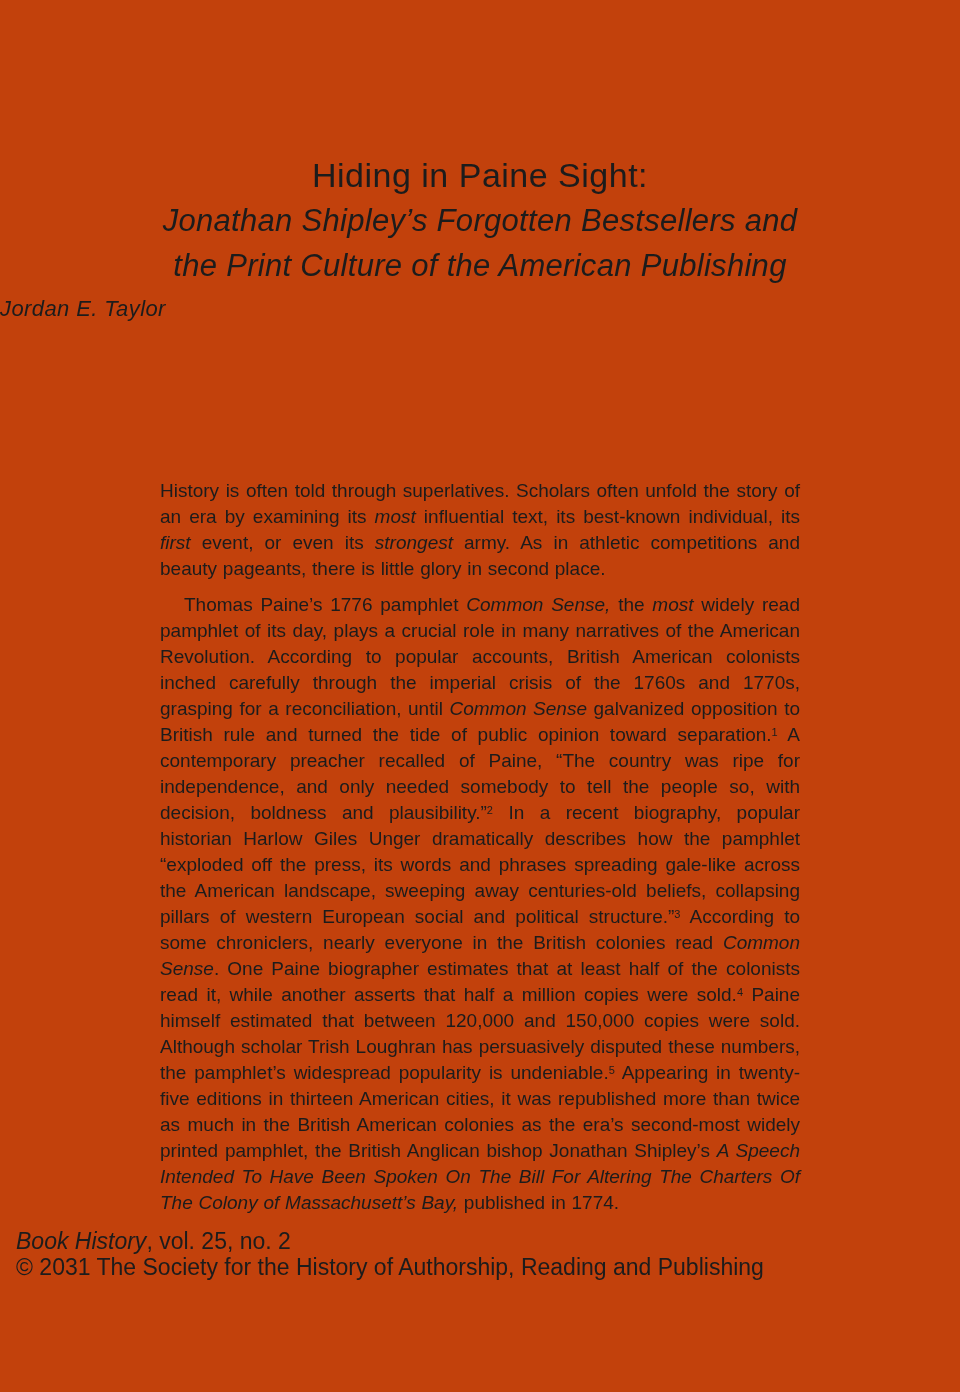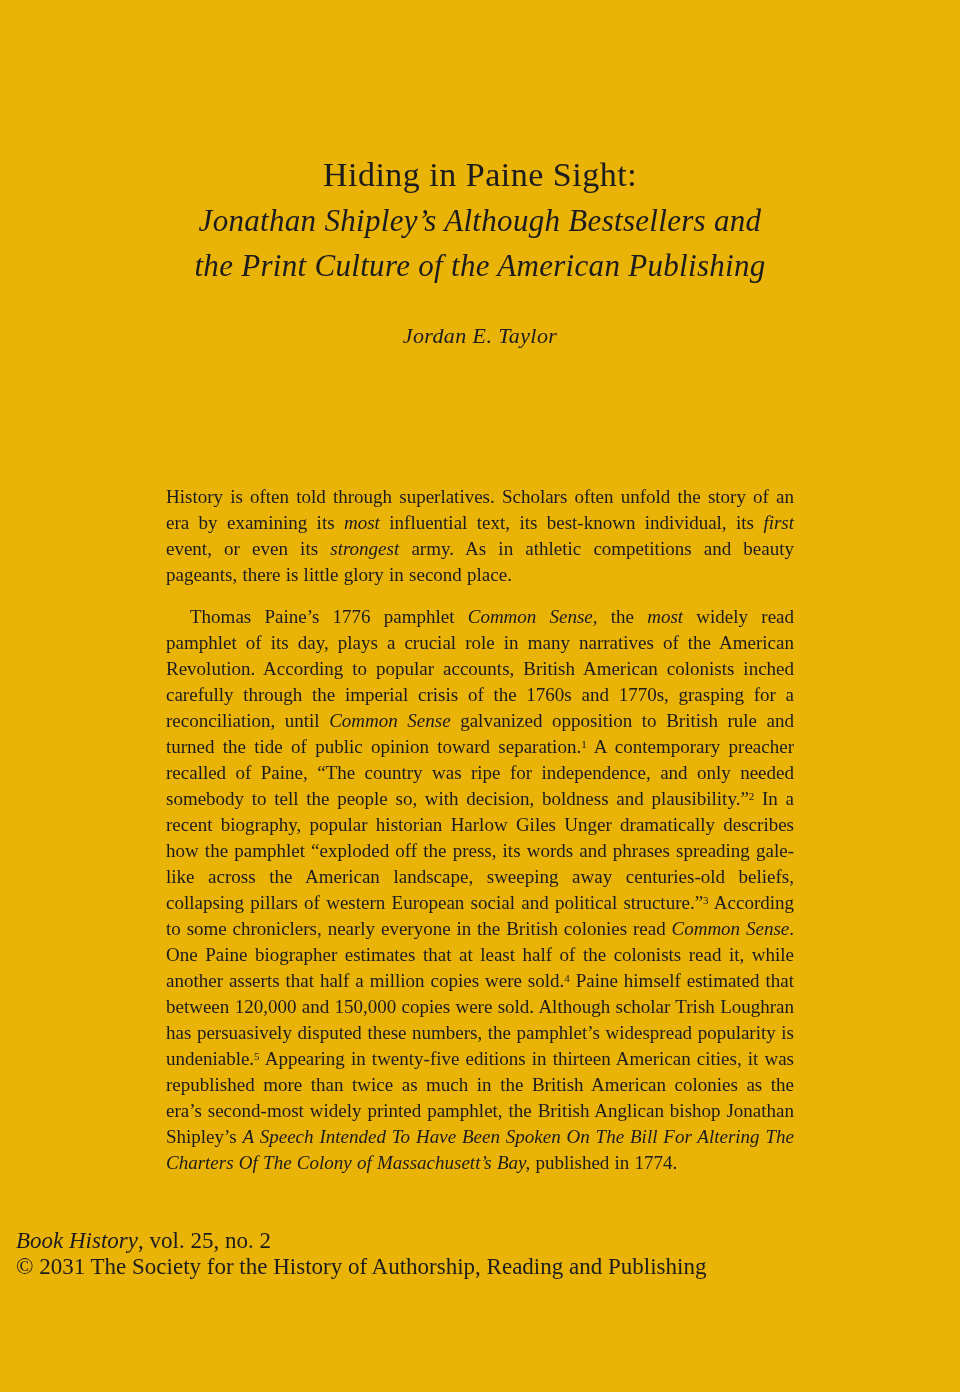--- a/index.html
+++ b/index.html
@@ -4,22 +4,22 @@
 <style>
   html, body {
     margin: 0;
     padding: 0;
     background: #ffffff;
   }
   .page {
     position: relative;
     width: 960px;
     height: 1392px;
-    background: #eab308;
-    font-family: Liberation Serif, serif;
+    background: #c2410c;
+    font-family: Liberation Sans, sans-serif;
     color: #1c1c1c;
     overflow: hidden;
   }
   .title-block {
     position: absolute;
     top: 152px;
     left: 70px;
     right: 70px;
     text-align: center;
   }
@@ -31,42 +31,41 @@
   }
   .title-sub {
     font-size: 31px;
     line-height: 45px;
     font-style: italic;
     font-weight: 400;
     letter-spacing: 0.3px;
   }
   .author {
     position: absolute;
-    top: 323px;
+    top: 296px;
     left: 0;
     width: 100%;
-    text-align: center;
     font-style: italic;
     font-size: 22px;
     letter-spacing: 0.4px;
   }
   .body-block {
     position: absolute;
     top: 468px;
     left: 150px;
     width: 660px;
     font-size: 19px;
     line-height: 26px;
     text-align: justify;
     hyphens: auto;
     -webkit-hyphens: auto;
     word-spacing: 0.5px;
   }
   .body-block p {
-    margin: 16px;
+    margin: 10px;
   }
   .body-block p.indent {
     text-indent: 24px;
   }
   .it {
     font-style: italic;
   }
   sup.fn {
     font-size: 11px;
     line-height: 0;
@@ -83,21 +82,21 @@
     padding-left: 16px;
   }
 </style>
 </head>
 <body>
 
 <div class="page">
 
   <div class="title-block">
     <div class="title-main">Hiding in Paine Sight:</div>
-    <div class="title-sub">Jonathan Shipley’s Although Bestsellers and</div>
+    <div class="title-sub">Jonathan Shipley’s Forgotten Bestsellers and</div>
     <div class="title-sub">the Print Culture of the American Publishing</div>
   </div>
 
   <div class="author">Jordan E. Taylor</div>
 
   <div class="body-block">
       <p><span>History is often told through superlatives. Scholars often unfold the story of an era by examining its </span><span class="it">most</span><span> influential text, its best-known individual, its </span><span class="it">first</span><span> event, or even its </span><span class="it">strongest</span><span> army. As in athletic competitions and beauty pageants, there is little glory in second place.</span></p>
       <p class="indent"><span>Thomas Paine’s 1776 pamphlet </span><span class="it">Common Sense,</span><span> the </span><span class="it">most</span><span> widely read pamphlet of its day, plays a crucial role in many narratives of the American Revolution. According to popular accounts, British American colonists inched carefully through the imperial crisis of the 1760s and 1770s, grasping for a reconciliation, until </span><span class="it">Common Sense</span><span> galvanized opposition to British rule and turned the tide of public opinion toward separation.</span><sup class="fn">1</sup><span> A contemporary preacher recalled of Paine, “The country was ripe for independence, and only needed somebody to tell the people so, with decision, boldness and plausibility.”</span><sup class="fn">2</sup><span> In a recent biography, popular historian Harlow Giles Unger dramatically describes how the pamphlet “exploded off the press, its words and phrases spreading gale-like across the American landscape, sweeping away centuries-old beliefs, collapsing pillars of western European social and political structure.”</span><sup class="fn">3</sup><span> According to some chroniclers, nearly everyone in the British colonies read </span><span class="it">Common Sense</span><span>. One Paine biographer estimates that at least half of the colonists read it, while another asserts that half a million copies were sold.</span><sup class="fn">4</sup><span> Paine himself estimated that between 120,000 and 150,000 copies were sold. Although scholar Trish Loughran has persuasively disputed these numbers, the pamphlet’s widespread popularity is undeniable.</span><sup class="fn">5</sup><span> Appearing in twenty-five editions in thirteen American cities, it was republished more than twice as much in the British American colonies as the era’s second-most widely printed pamphlet, the British Anglican bishop Jonathan Shipley’s </span><span class="it">A Speech Intended To Have Been Spoken On The Bill For Altering The Charters Of The Colony of Massachusett’s Bay,</span><span> published in 1774.</span></p>
     </div>
 

